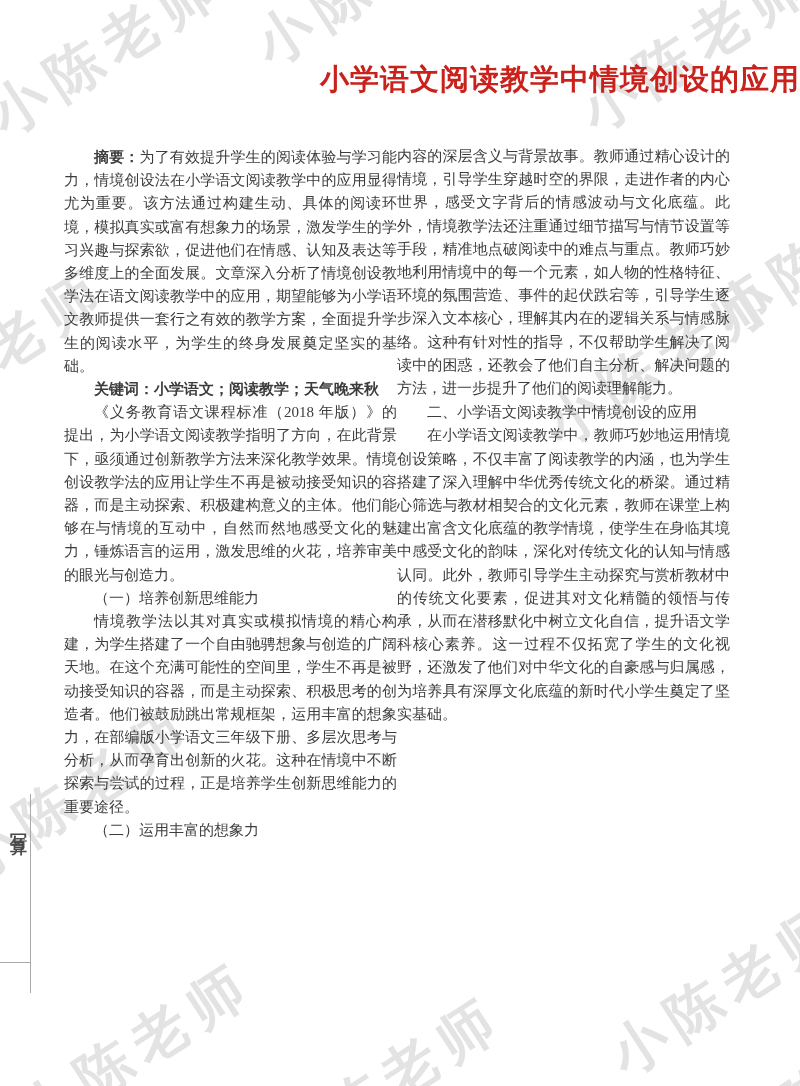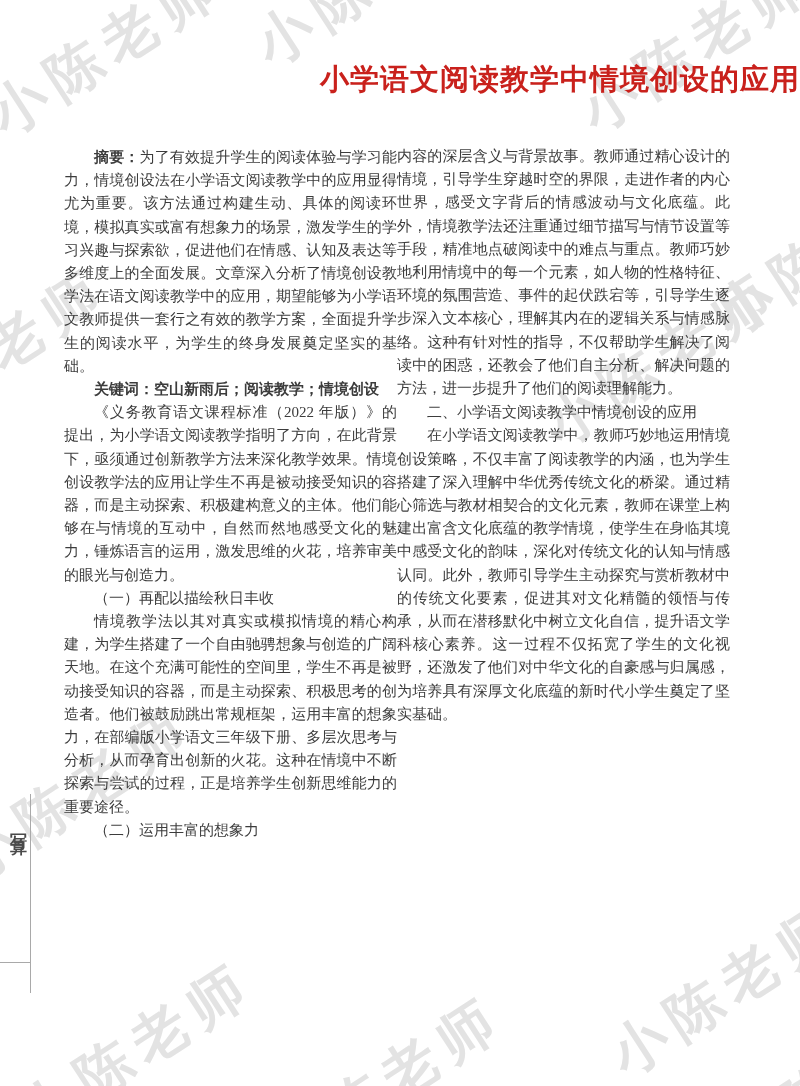--- a/index.html
+++ b/index.html
@@ -82,23 +82,23 @@
 
   <div class="margin-vline"></div>
   <div class="margin-hline"></div>
   <div class="journal-label">写算</div>
 
   <h1 class="doc-title">小学语文阅读教学中情境创设的应用</h1>
 
   <div class="columns">
     <div class="col" id="col-left">
         <p class="para abstract"><b>摘要：</b>为了有效提升学生的阅读体验与学习能力，情境创设法在小学语文阅读教学中的应用显得尤为重要。该方法通过构建生动、具体的阅读环境，模拟真实或富有想象力的场景，激发学生的学习兴趣与探索欲，促进他们在情感、认知及表达等多维度上的全面发展。文章深入分析了情境创设教学法在语文阅读教学中的应用，期望能够为小学语文教师提供一套行之有效的教学方案，全面提升学生的阅读水平，为学生的终身发展奠定坚实的基础。</p>
-        <p class="para keywords">关键词：空山新雨后；阅读教学；情境创设</p>
-        <p class="para">《义务教育语文课程标准（2022 年版）》的提出，为小学语文阅读教学指明了方向，在此背景下，亟须通过创新教学方法来深化教学效果。情境创设教学法的应用让学生不再是被动接受知识的容器，而是主动探索、积极建构意义的主体。他们能够在与情境的互动中，自然而然地感受文化的魅力，锤炼语言的运用，激发思维的火花，培养审美的眼光与创造力。</p>
-        <p class="para">（一）再配以描绘秋日丰收</p>
+        <p class="para keywords">关键词：小学语文；阅读教学；天气晚来秋</p>
+        <p class="para">《义务教育语文课程标准（2018 年版）》的提出，为小学语文阅读教学指明了方向，在此背景下，亟须通过创新教学方法来深化教学效果。情境创设教学法的应用让学生不再是被动接受知识的容器，而是主动探索、积极建构意义的主体。他们能够在与情境的互动中，自然而然地感受文化的魅力，锤炼语言的运用，激发思维的火花，培养审美的眼光与创造力。</p>
+        <p class="para">（一）培养创新思维能力</p>
         <p class="para">情境教学法以其对真实或模拟情境的精心构建，为学生搭建了一个自由驰骋想象与创造的广阔天地。在这个充满可能性的空间里，学生不再是被动接受知识的容器，而是主动探索、积极思考的创造者。他们被鼓励跳出常规框架，运用丰富的想象力，在部编版小学语文三年级下册、多层次思考与分析，从而孕育出创新的火花。这种在情境中不断探索与尝试的过程，正是培养学生创新思维能力的重要途径。</p>
         <p class="para">（二）运用丰富的想象力</p>
       </div>
     <div class="col" id="col-right">
         <p class="para noindent">内容的深层含义与背景故事。教师通过精心设计的情境，引导学生穿越时空的界限，走进作者的内心世界，感受文字背后的情感波动与文化底蕴。此外，情境教学法还注重通过细节描写与情节设置等手段，精准地点破阅读中的难点与重点。教师巧妙地利用情境中的每一个元素，如人物的性格特征、环境的氛围营造、事件的起伏跌宕等，引导学生逐步深入文本核心，理解其内在的逻辑关系与情感脉络。这种有针对性的指导，不仅帮助学生解决了阅读中的困惑，还教会了他们自主分析、解决问题的方法，进一步提升了他们的阅读理解能力。</p>
         <p class="para">二、小学语文阅读教学中情境创设的应用</p>
         <p class="para">在小学语文阅读教学中，教师巧妙地运用情境创设策略，不仅丰富了阅读教学的内涵，也为学生搭建了深入理解中华优秀传统文化的桥梁。通过精心筛选与教材相契合的文化元素，教师在课堂上构建出富含文化底蕴的教学情境，使学生在身临其境中感受文化的韵味，深化对传统文化的认知与情感认同。此外，教师引导学生主动探究与赏析教材中的传统文化要素，促进其对文化精髓的领悟与传承，从而在潜移默化中树立文化自信，提升语文学科核心素养。这一过程不仅拓宽了学生的文化视野，还激发了他们对中华文化的自豪感与归属感，为培养具有深厚文化底蕴的新时代小学生奠定了坚实基础。</p>
       </div>
   </div>
 

